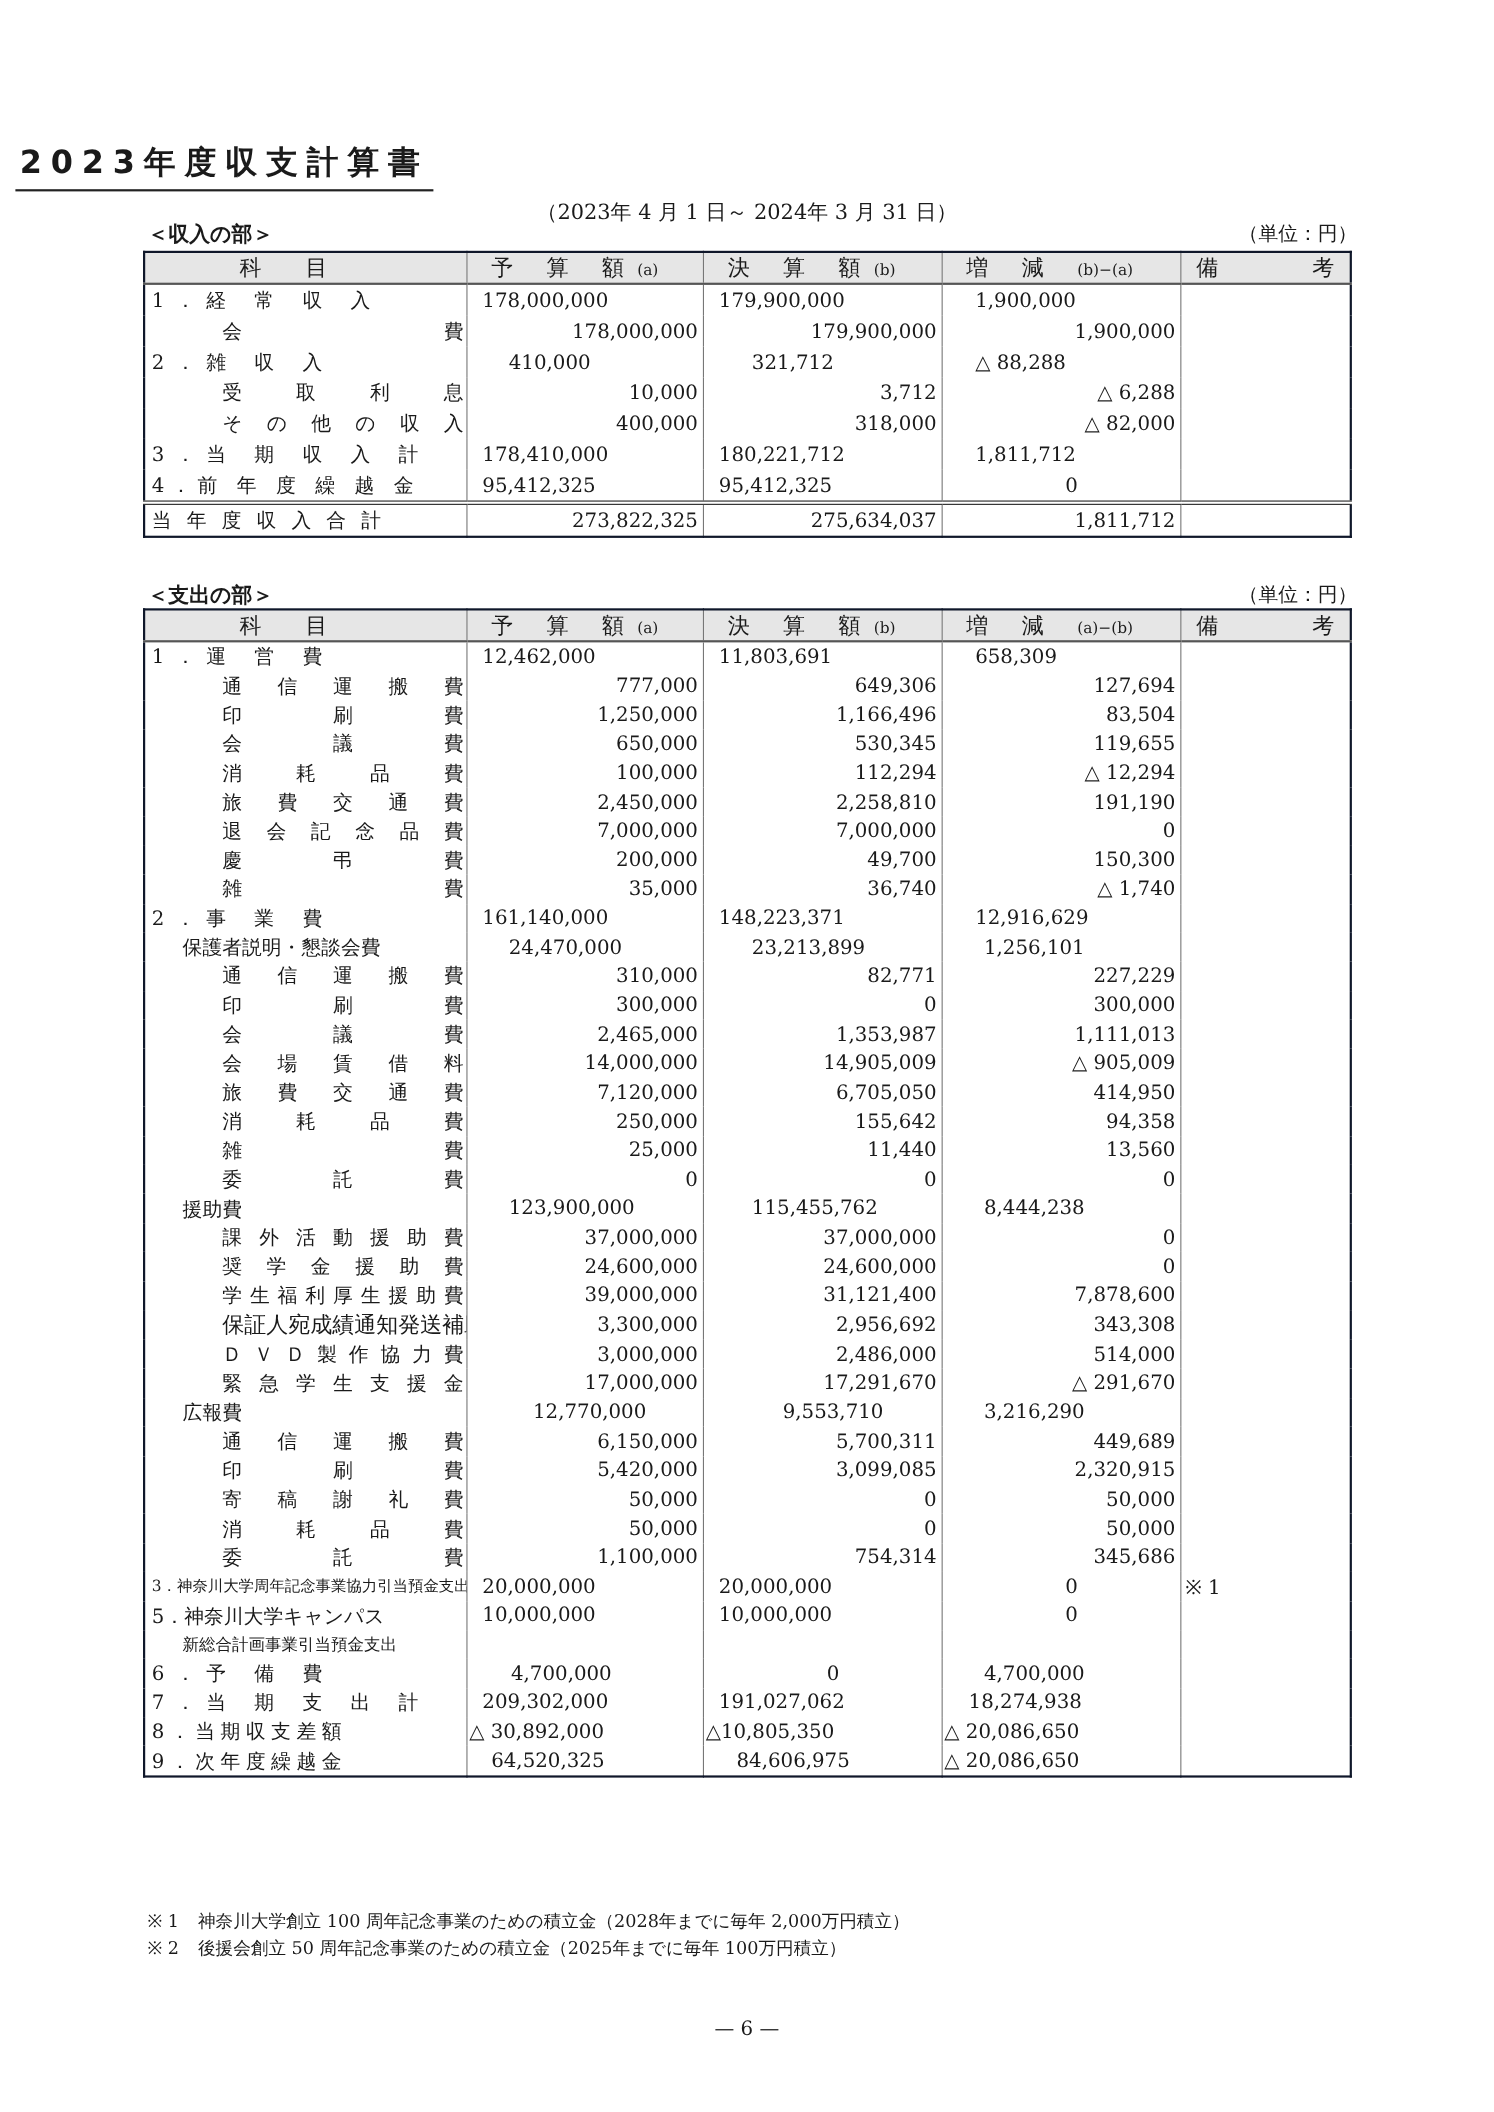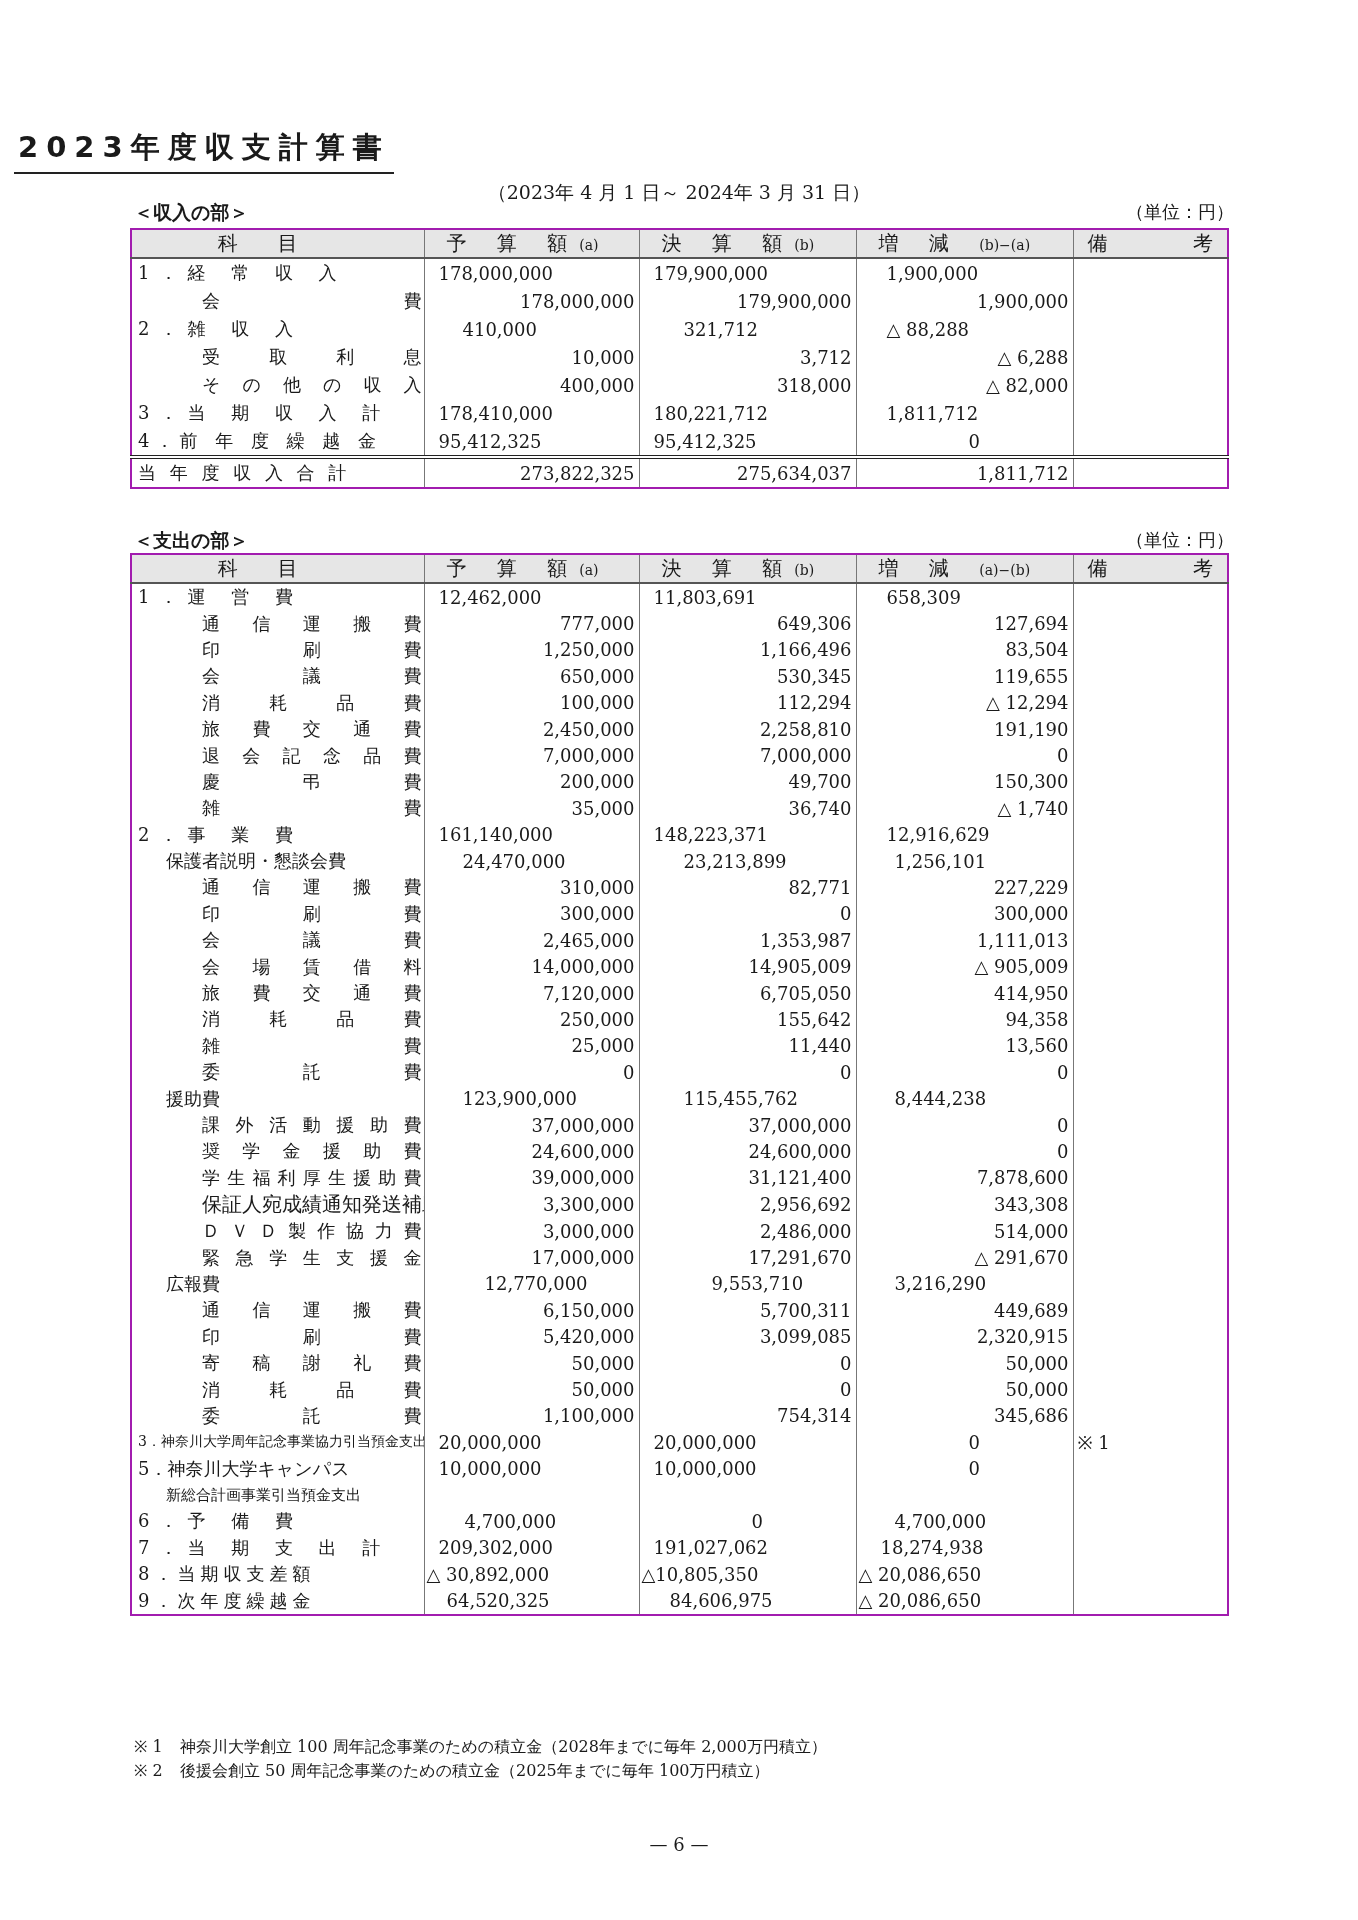--- a/index.html
+++ b/index.html
@@ -2,21 +2,21 @@
 <html><head>
 <meta charset="utf-8">
 <style>
   html, body { margin: 0; padding: 0; background: #ffffff; }
   body { width: 1358px; height: 1920px; position: relative; font-family: "DejaVu Serif", "Liberation Serif", serif; color: #1a1a1a; overflow: hidden; }
   .title { position: absolute; left: 0; width: 1358px; top: 128px; text-align: left; margin-left: 14px; }
   .title span { display: inline-block; font-family: "DejaVu Sans", "Liberation Sans", sans-serif; font-weight: bold; font-size: 29px; letter-spacing: 8px; padding: 0 4px 4px 4px; border-bottom: 2px solid #222; }
   .period { position: absolute; left: 0; width: 1358px; top: 180px; text-align: center; font-size: 19px; letter-spacing: 0px; }
   .section-label { position: absolute; left: 134px; font-family: "DejaVu Sans", "Liberation Sans", sans-serif; font-weight: bold; font-size: 19px; }
   .unit-label { position: absolute; right: 124px; font-size: 18px; }
-  table.fin { position: absolute; left: 130px; width: 1097px; border-collapse: collapse; border: 2px solid #a21caf; table-layout: fixed; font-size: 18px; }
+  table.fin { position: absolute; left: 130px; width: 1097px; border-collapse: collapse; border: 2px solid #0f172a; table-layout: fixed; font-size: 18px; }
   table.fin col.c1 { width: 293px; }
   table.fin col.c2 { width: 215px; }
   table.fin col.c3 { width: 217px; }
   table.fin col.c4 { width: 217px; }
   table.fin col.c5 { width: 155px; }
   table.fin th { background: #e6e6e6; font-weight: normal; border-bottom: 2px solid #555; border-left: 1px solid #777; height: 26px; padding: 0 6px; font-size: 20px; }
   table.fin th:first-child { border-left: none; }
   table.fin td { border-left: 1px solid #777; padding: 0 6px; white-space: nowrap; overflow: hidden; }
   table.fin td:first-child { border-left: none; }
   table.income td { height: 28px; }

